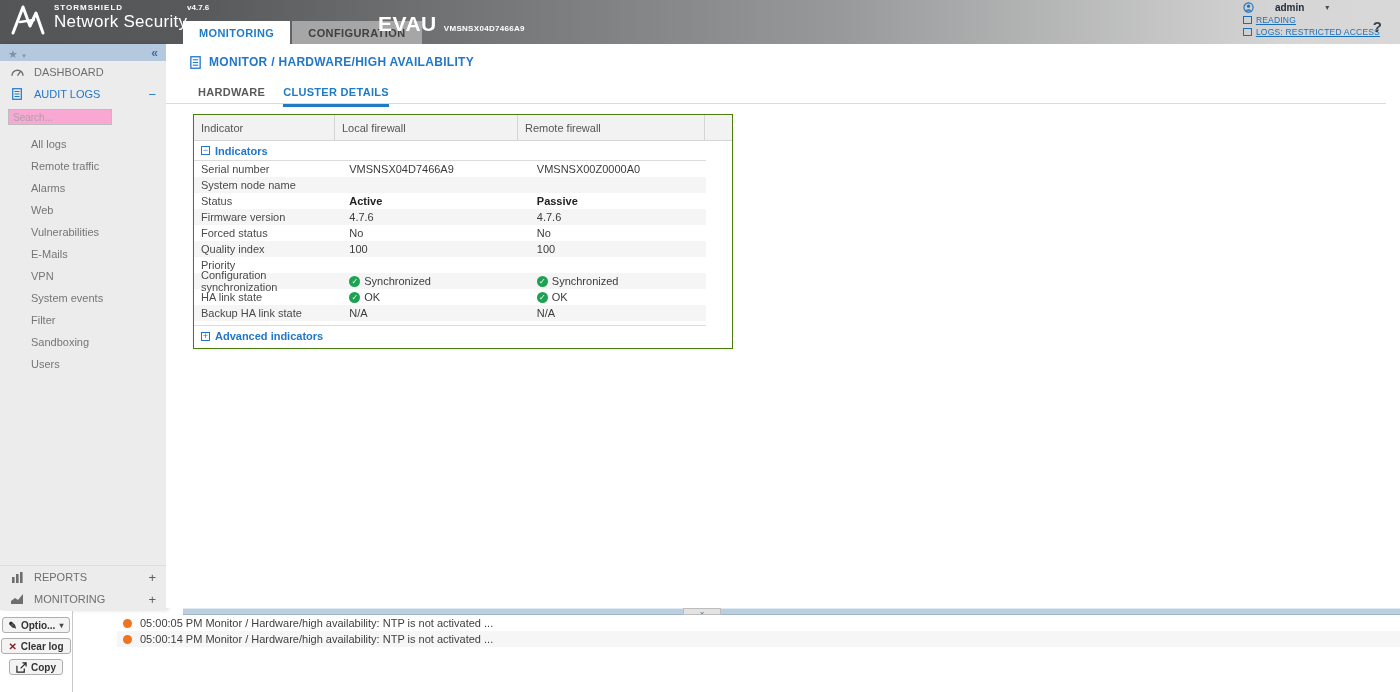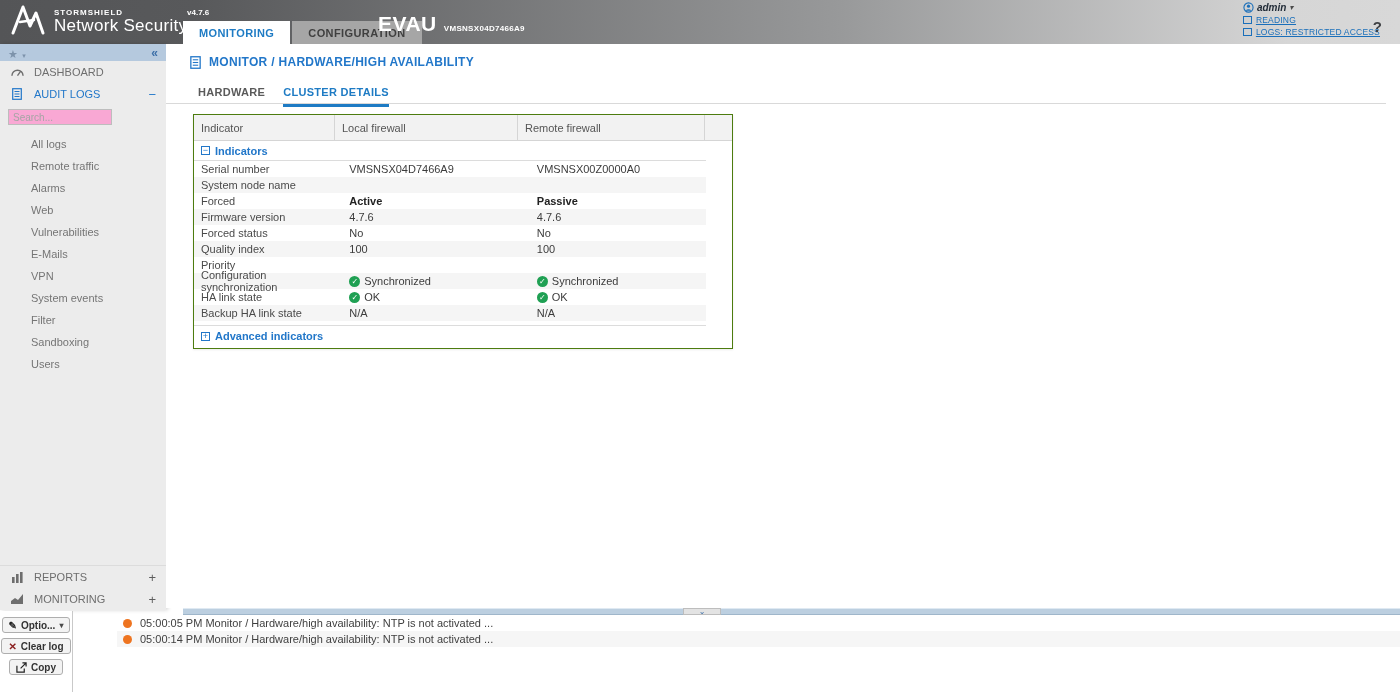--- a/index.html
+++ b/index.html
@@ -1,35 +1,35 @@
 <!DOCTYPE html>
 <html><head>
 <meta charset="utf-8">
 <style>
   * { margin:0; padding:0; box-sizing:border-box; }
   html,body { width:1400px; height:692px; font-family:"Liberation Sans", sans-serif; background:#fff; overflow:hidden; position:relative; }
 
   
   .topbar { position:absolute; left:0; top:0; width:1400px; height:44px;
     background:linear-gradient(to right,#545557 0%,#58595b 14%,#98999a 60%,#d6d6d6 92%,#d8d8d8 100%); }
-  .brand { position:absolute; left:10px; top:4px; display:flex; align-items:flex-end; color:#fff; }
+  .brand { position:absolute; left:10px; top:4px; display:flex; align-items:flex-start; color:#fff; }
   .brand svg { margin-right:8px; }
   .brand-text { line-height:1.1; position:relative; padding-right:4px; }
   .brand-top { font-size:8px; font-weight:bold; letter-spacing:1px; }
   .brand-version { position:absolute; right:-18px; top:0; font-size:8px; font-weight:bold; color:#fff; }
   .brand-bottom { font-size:17px; font-weight:400; letter-spacing:0.3px; }
   .top-tabs { position:absolute; left:183px; bottom:0; display:flex; }
   .top-tab { height:23px; padding:0 16px; display:flex; align-items:center; font-size:11px; font-weight:bold; letter-spacing:0.4px; cursor:pointer; }
   .top-tab.active { background:#fff; color:#1e7bc4; }
   .top-tab.inactive { background:#a6a6a6; color:#3f3f3f; margin-left:2px; }
   .fw-ident { position:absolute; left:378px; top:12px; display:flex; align-items:baseline; color:#fff; }
   .fw-name { font-size:21px; font-weight:bold; letter-spacing:0.5px; }
   .fw-serial { font-size:8px; font-weight:bold; margin-left:7px; letter-spacing:0.3px; }
   .top-right { position:absolute; right:20px; top:2px; font-size:9px; }
-  .admin-row { display:flex; align-items:center; gap:3px; cursor:pointer;font-style:italic; }
+  .admin-row { display:flex; align-items:center; gap:21px; cursor:pointer; }
   .admin-name { font-weight:bold; color:#222c38; font-size:10px; }
   .caret { font-size:8px; color:#4a4a4a; }
   .tr-link { display:flex; align-items:center; gap:4px; margin-top:2px; color:#1a6fba; cursor:pointer; }
   .tr-link .lbl { text-decoration:underline; font-size:8.5px; letter-spacing:0.2px; }
   .sq-icon { width:9px; height:8px; border:1px solid #1a6fba; display:inline-block; background:transparent; }
   .help-q { position:absolute; right:-2px; top:16px; font-size:15px; font-weight:bold; color:#3f4144; cursor:pointer; }
   .person-icon { width:11px; height:11px; display:inline-block; }
 
   
   .sidebar { position:absolute; left:0; top:44px; width:166px; height:566px; background:#ececec;
@@ -264,21 +264,21 @@
           <div class="d-row alt">
             <div class="c0">System node name</div>
             <div class="c1">
               <span></span>
             </div>
             <div class="c2">
               <span></span>
             </div>
           </div>
           <div class="d-row bold">
-            <div class="c0">Forced</div>
+            <div class="c0">Status</div>
             <div class="c1">
               <span>Active</span>
             </div>
             <div class="c2">
               <span>Passive</span>
             </div>
           </div>
           <div class="d-row alt">
             <div class="c0">Firmware version</div>
             <div class="c1">

